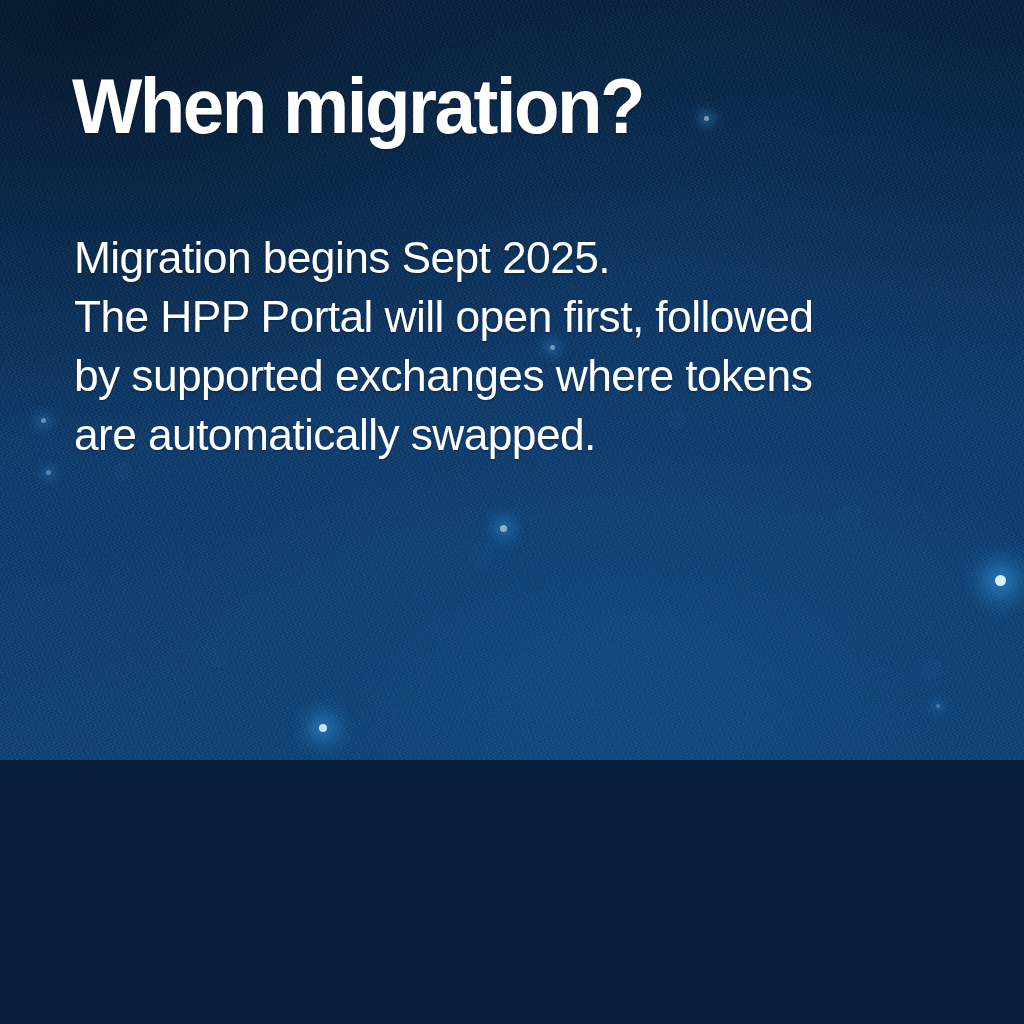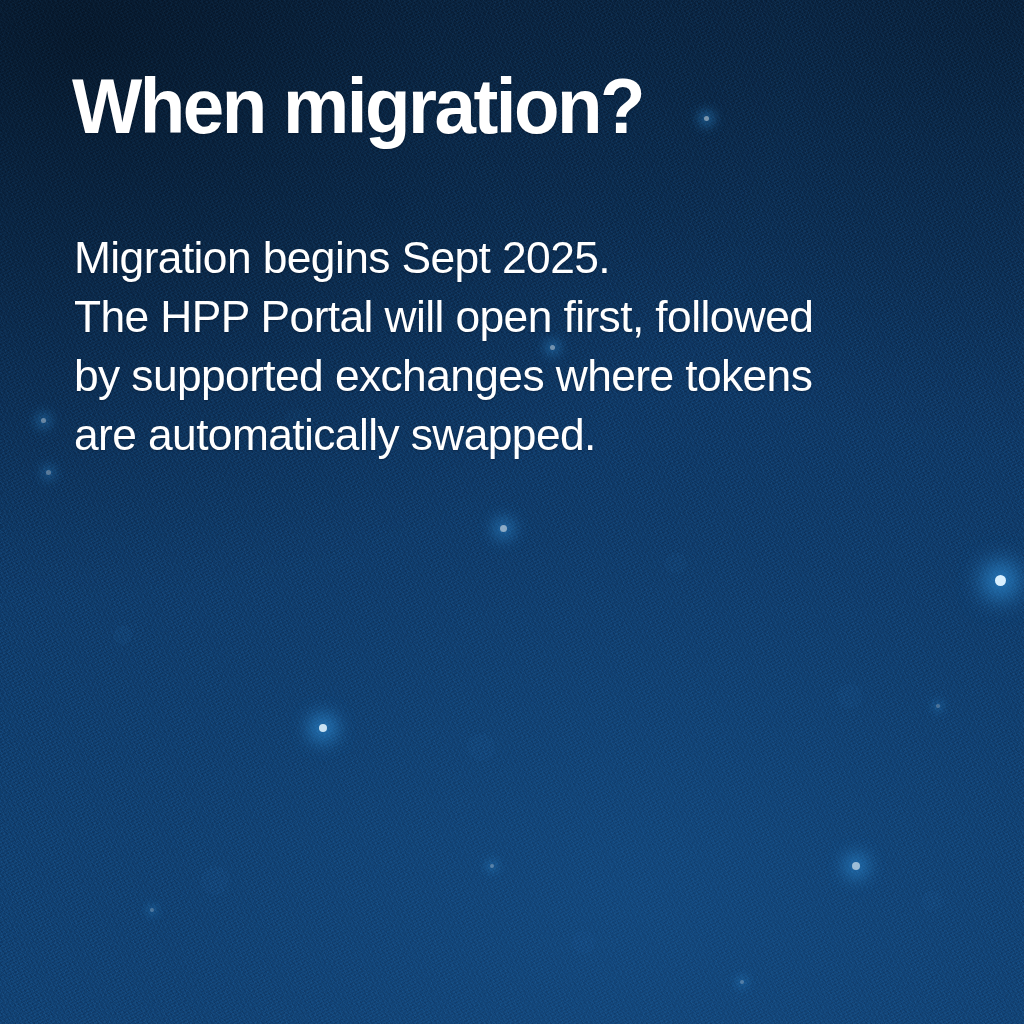--- a/index.html
+++ b/index.html
@@ -8,21 +8,21 @@
     padding: 0;
     background: #08203c;
   }
   body {
     font-family: "Liberation Sans", sans-serif;
   }
 
   #slide {
     position: relative;
     width: 1024px;
-    height: 1024px;
+    height: 760px;
     overflow: hidden;
     background: #0d3460;
     -webkit-font-smoothing: antialiased;
   }
 
   
   .bg-base {
     position: absolute;
     inset: 0;
     background: linear-gradient(180deg,

